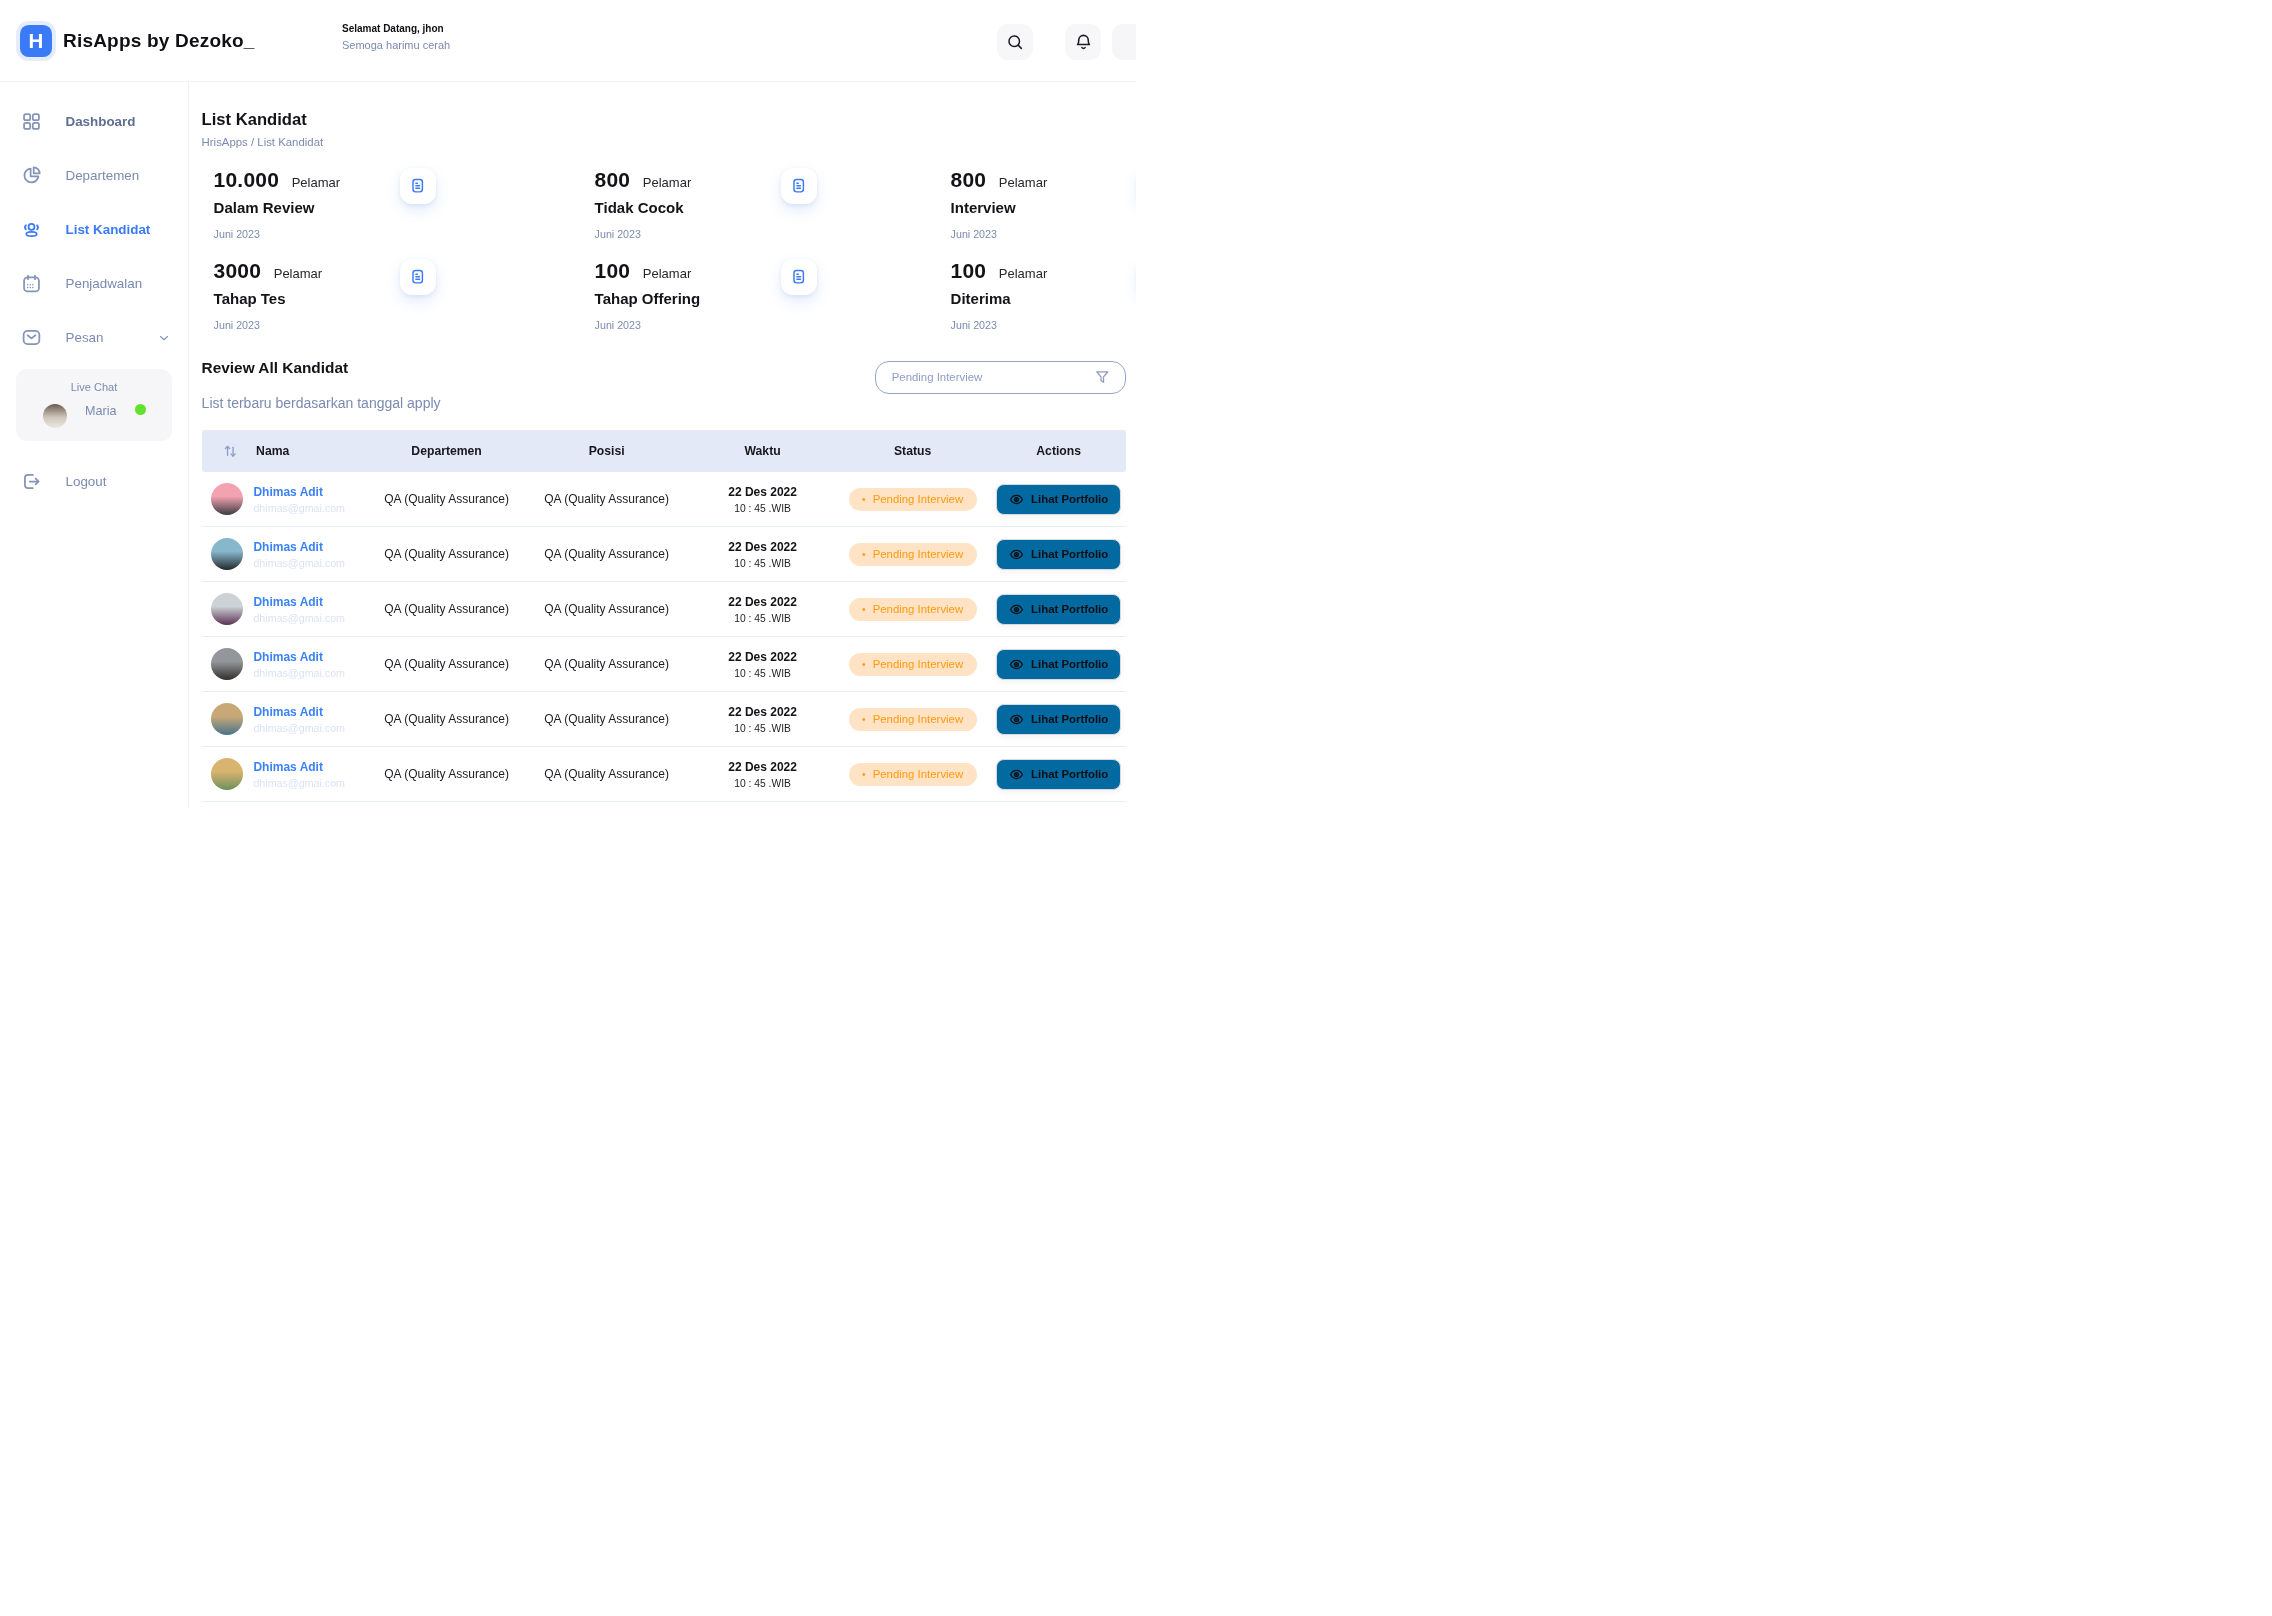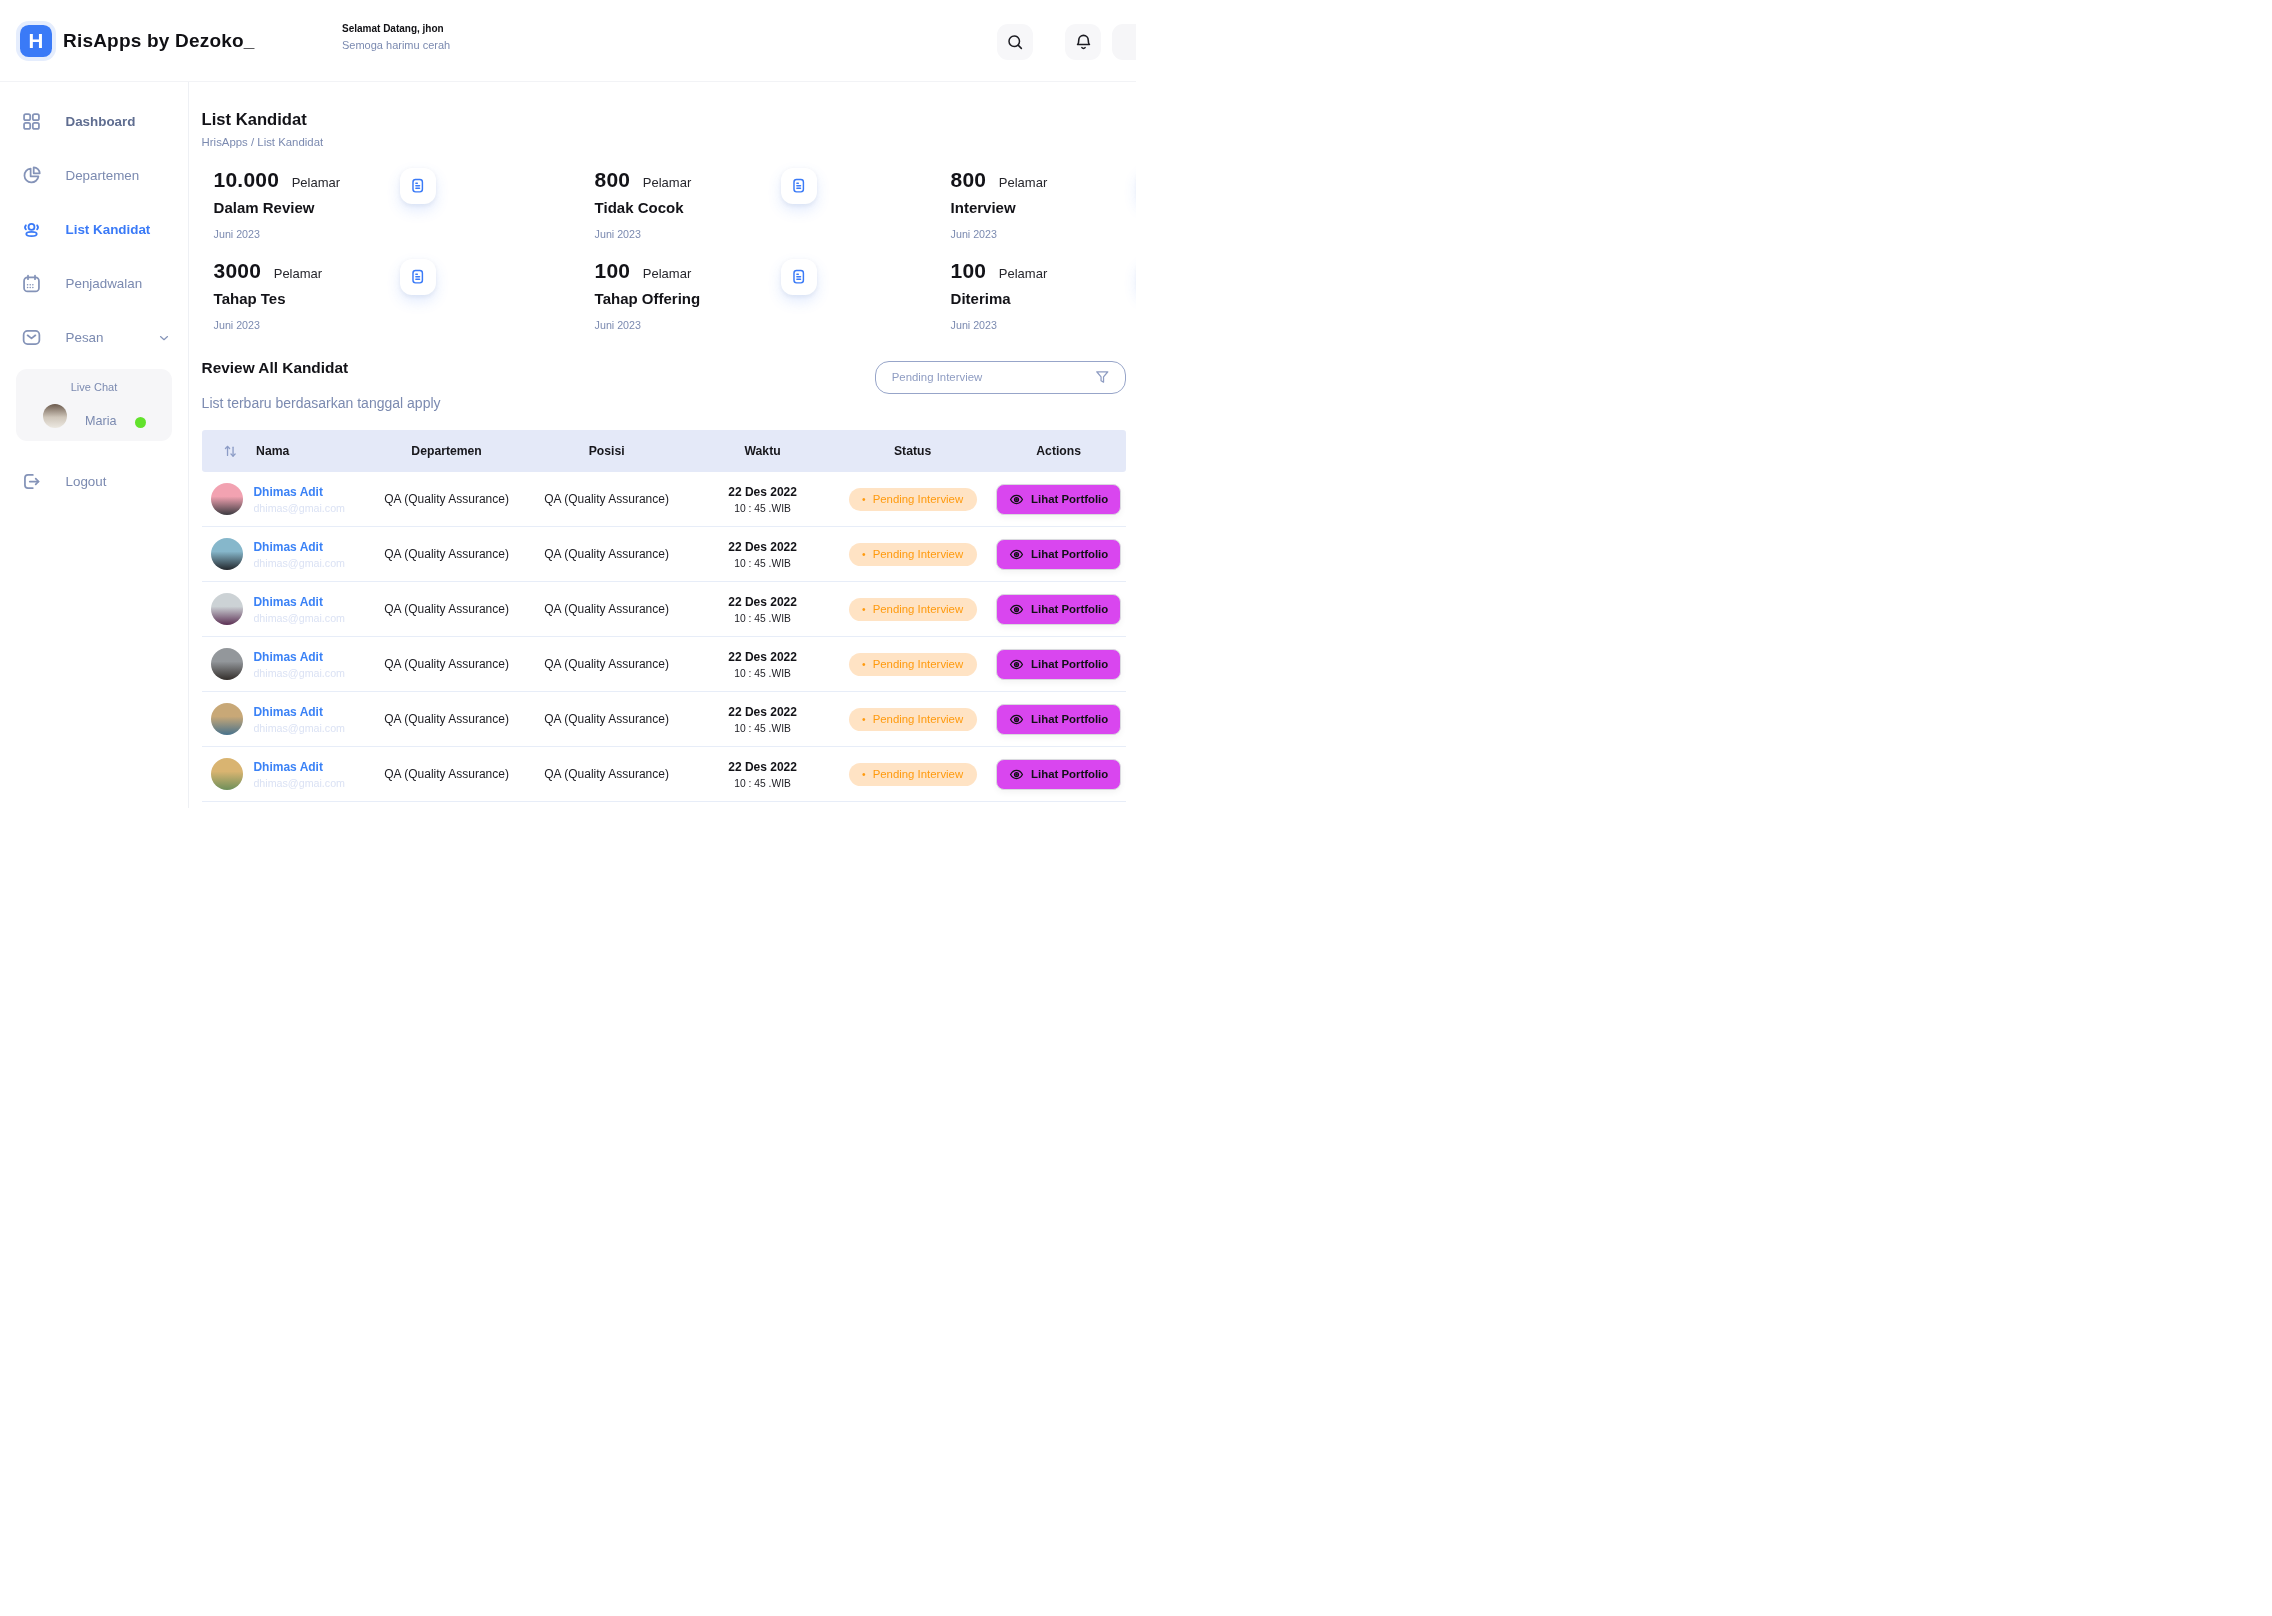--- a/index.html
+++ b/index.html
@@ -35,21 +35,21 @@
   .nav-item { height:54px; display:flex; align-items:center; padding-left:20.5px;
               gap:24px; font-size:13.4px; color:var(--secondary); cursor:pointer; }
   .nav-item svg { stroke:#8493b8; flex:none; }
   .nav-item.heavy { font-weight:700; color:#5f6d90; }
   .nav-item.active { color:var(--accent); font-weight:600; }
   .nav-item.active svg { stroke:var(--accent); }
   .chev { margin-left:auto; margin-right:17.4px; }
   .livechat { width:156px; margin:4.7px auto 0; background:#f6f6f8; border-radius:11px;
               padding:12px 0 13.4px; text-align:center; }
   .livechat-title { font-size:11px; color:var(--secondary); }
-  .livechat-row { margin-top:10.3px; display:flex; align-items:flex-end;
+  .livechat-row { margin-top:10.3px; display:flex; align-items:flex-start;
                   justify-content:center; gap:18px; cursor:pointer; }
   .livechat-avatar { width:24.5px; height:24.5px; border-radius:50%;
                      background:linear-gradient(180deg,#6b5a4d 0%,#cfc6ba 55%,#ece8e1 100%); }
   .livechat-name { font-size:12.6px; color:var(--secondary); }
   .dot { width:11px; height:11px; border-radius:50%; background:var(--green); }
   .logout { margin-top:12.6px; }
 
   
   .main { position:absolute; left:189px; top:82px; width:947px; height:726px;
           padding:28px 10.3px 0 12.6px; background:#fff; }
@@ -97,21 +97,21 @@
   .cell-mid { text-align:center; font-size:12px; color:#1c1c22; }
   .cell-waktu { text-align:center; }
   .wk-date { font-size:12px; font-weight:700; color:#131318; }
   .wk-time { font-size:10.3px; color:#1c1c22; margin-top:4px; }
   .cell-status { text-align:center; }
   .pill { display:inline-block; background:var(--status-bg); color:var(--status-text);
           font-size:11.4px; padding:5.5px 13.4px; border-radius:788px; }
   .pill::before { content:"•"; margin-right:7px; font-size:10.3px; }
   .cell-action { text-align:center; }
   .pf-btn { display:inline-flex; align-items:center; gap:7px; padding:7px 12px;
-            background:#d946ef; border:1.1px solid #d9d9de; border-radius:8px;
+            background:#0369a1; border:1.1px solid #d9d9de; border-radius:8px;
             font-size:11.4px; font-weight:600; color:#101014; cursor:pointer;
             box-shadow:0 2.4px 6.3px rgba(0,0,0,.05);
             font-family:"Liberation Sans", sans-serif; }
 </style>
 </head>
 <body>
 
 <header class="topbar">
   <div class="brand">
     <div class="logo">H</div>

